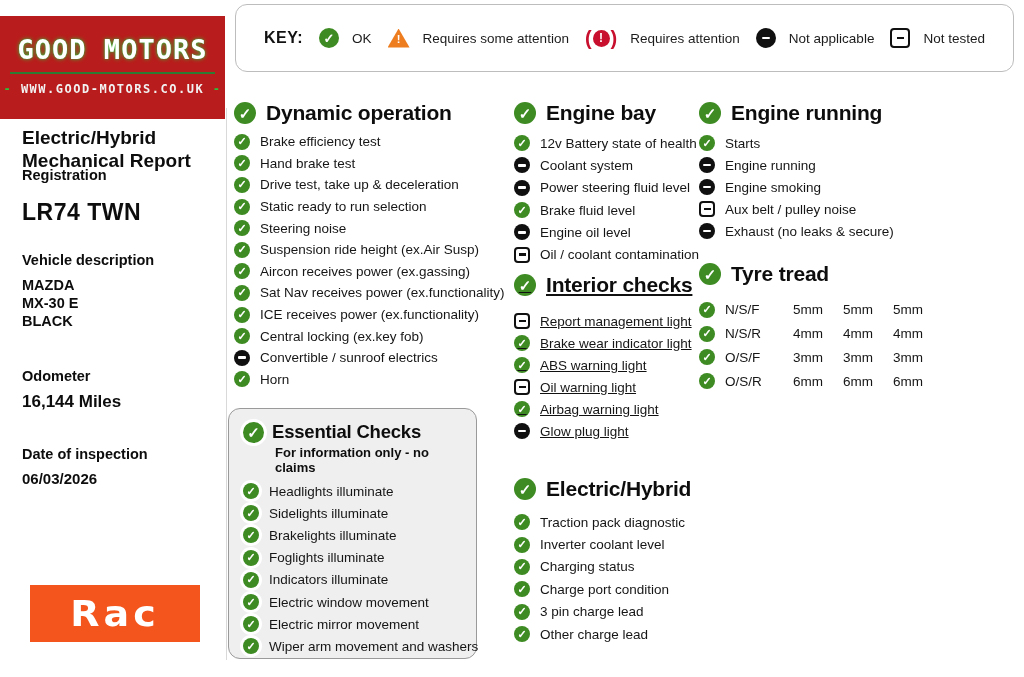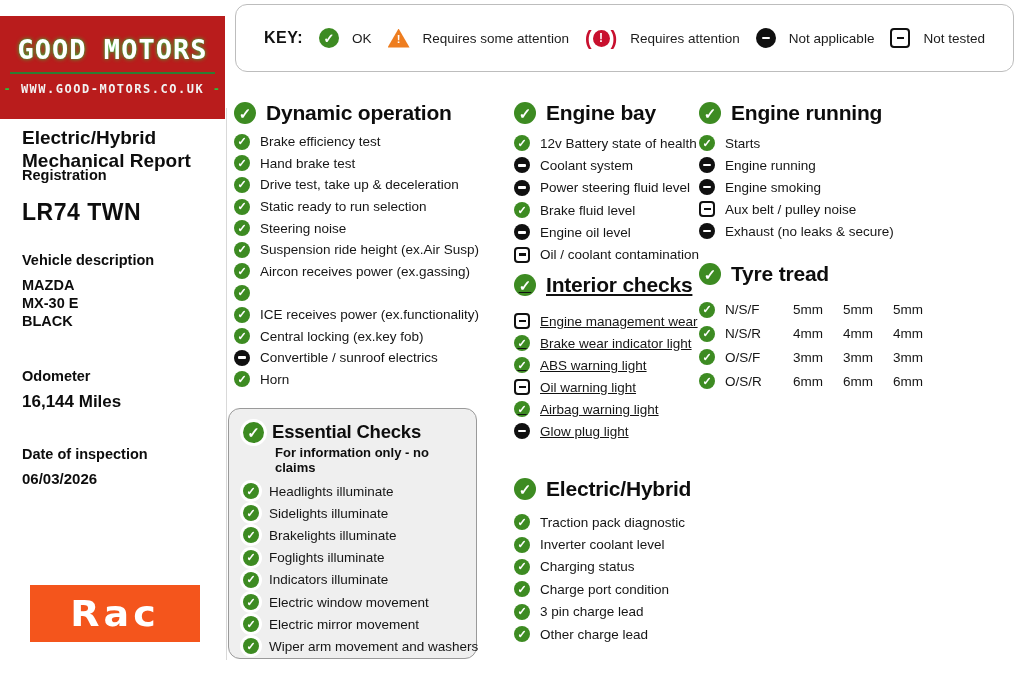--- a/index.html
+++ b/index.html
@@ -203,20 +203,21 @@
       <div class="check-item">
         <span class="icon icon-ok"></span>
         <span class="check-label">Suspension ride height (ex.Air Susp)</span>
       </div>
       <div class="check-item">
         <span class="icon icon-ok"></span>
         <span class="check-label">Aircon receives power (ex.gassing)</span>
       </div>
       <div class="check-item">
         <span class="icon icon-ok"></span>
+        <span class="check-label">Sat Nav receives power (ex.functionality)</span>
       </div>
       <div class="check-item">
         <span class="icon icon-ok"></span>
         <span class="check-label">ICE receives power (ex.functionality)</span>
       </div>
       <div class="check-item">
         <span class="icon icon-ok"></span>
         <span class="check-label">Central locking (ex.key fob)</span>
       </div>
       <div class="check-item">
@@ -306,21 +307,21 @@
 </div>
 
 <div class="section sec-interior">
   <div class="sec-header">
     <span class="icon icon-ok hdr"></span>
     <span class="sec-title">Interior checks</span>
   </div>
   <div class="items" style="margin-top:13px; --rh:22px;">
       <div class="check-item">
         <span class="icon icon-nt"></span>
-        <span class="check-label">Engine management wear</span>
+        <span class="check-label">Report management light</span>
       </div>
       <div class="check-item">
         <span class="icon icon-ok"></span>
         <span class="check-label">Brake wear indicator light</span>
       </div>
       <div class="check-item">
         <span class="icon icon-ok"></span>
         <span class="check-label">ABS warning light</span>
       </div>
       <div class="check-item">

